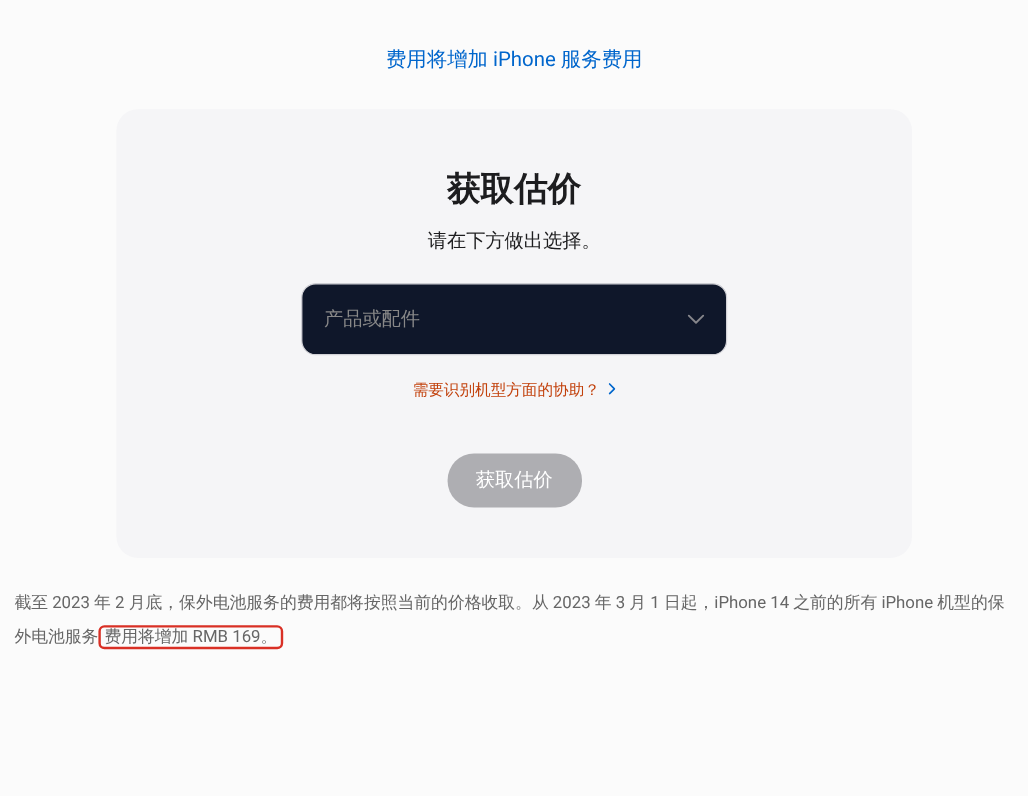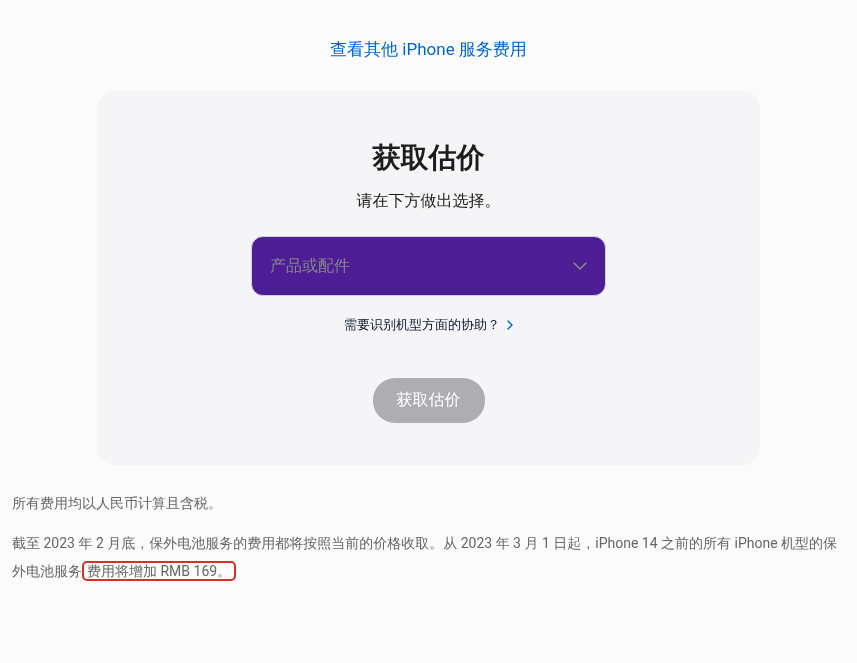--- a/index.html
+++ b/index.html
@@ -43,21 +43,21 @@
       margin-bottom: 24px;
     }
     .select-wrap {
       position: relative;
       width: 355px;
       margin: 0 auto 18px auto;
     }
     .select-field {
       width: 100%;
       height: 60px;
-      background: #4c1d95;
+      background: #0f172a;
       border: 1px solid #d2d2d7;
       border-radius: 12px;
       padding: 0 40px 0 18px;
       font-size: 16px;
       color: #888;
       text-align: left;
       cursor: pointer;
       display: flex;
       align-items: center;
       position: relative;
@@ -72,21 +72,21 @@
     .chevron svg {
       width: 14px;
       height: 8px;
       display: block;
     }
     .help-link {
       margin-top: 6px;
       margin-bottom: 44px;
     }
     .help-link a {
-      color: #0f172a;
+      color: #c2410c;
       font-size: 13px;
       text-decoration: none;
     }
     .help-chevron {
       display: inline-block;
       margin-left: 4px;
       vertical-align: middle;
     }
     .help-chevron svg {
       width: 6px;
@@ -116,21 +116,21 @@
       border: 2px solid #d93025;
       border-radius: 5px;
       padding: 0 3px;
       line-height: 1.2;
     }
   </style>
 </head>
 <body>
 
 <div class="top-link">
-  <a href="#">查看其他 iPhone 服务费用</a>
+  <a href="#">费用将增加 iPhone 服务费用</a>
 </div>
 
 <div class="card">
   <div class="card-title">获取估价</div>
   <div class="card-subtitle">请在下方做出选择。</div>
 
   <div class="select-wrap">
     <div class="select-field">
       <span>产品或配件</span>
       <span class="chevron">
@@ -150,17 +150,16 @@
             <path d="M1 1l4 4-4 4" stroke="#0066cc" stroke-width="1.4" stroke-linecap="round" stroke-linejoin="round"></path>
           </svg>
       </span>
     </a>
   </div>
 
   <button class="submit-btn">获取估价</button>
 </div>
 
 <div class="disclaimer">
-  <p>所有费用均以人民币计算且含税。</p>
   <p>
     <span>截至 2023 年 2 月底，保外电池服务的费用都将按照当前的价格收取。从 2023 年 3 月 1 日起，iPhone 14 之前的所有 iPhone 机型的保外电池服务</span><span class="highlight-box">费用将增加 RMB 169。</span>
   </p>
 </div>
 
 </body></html>

